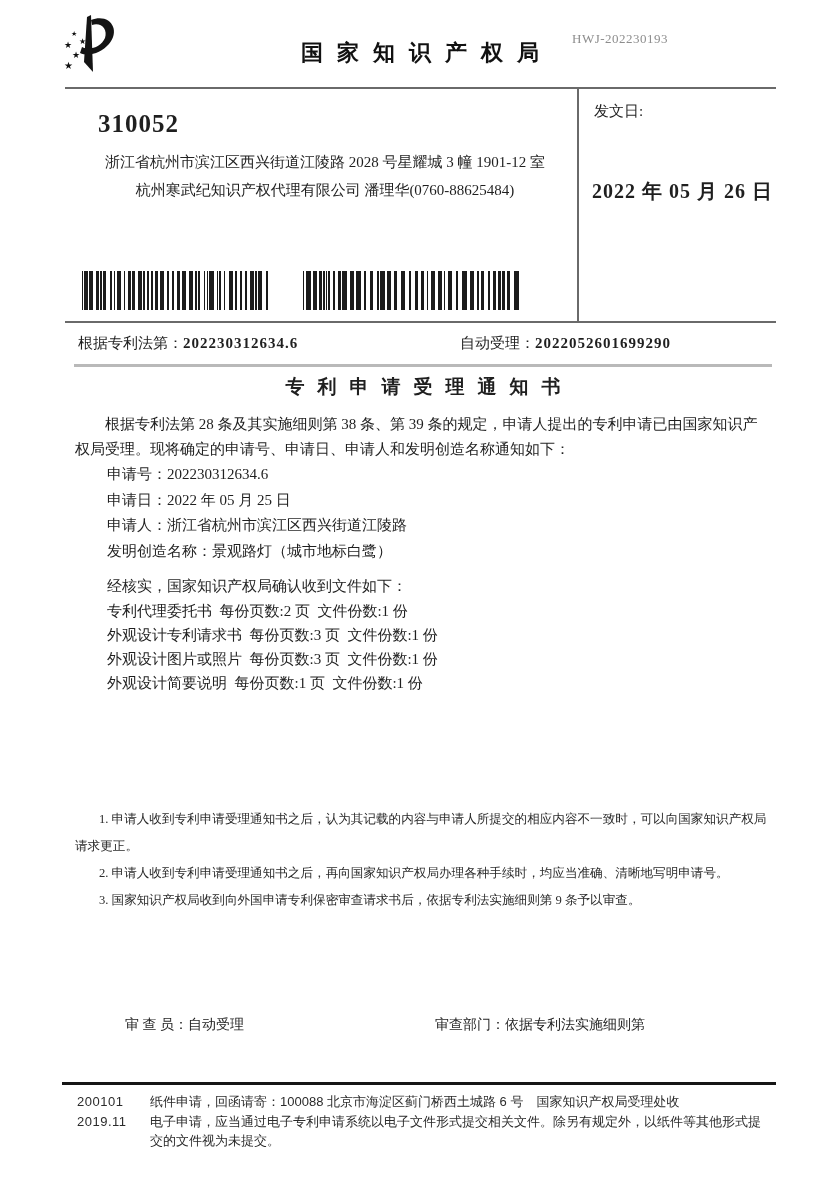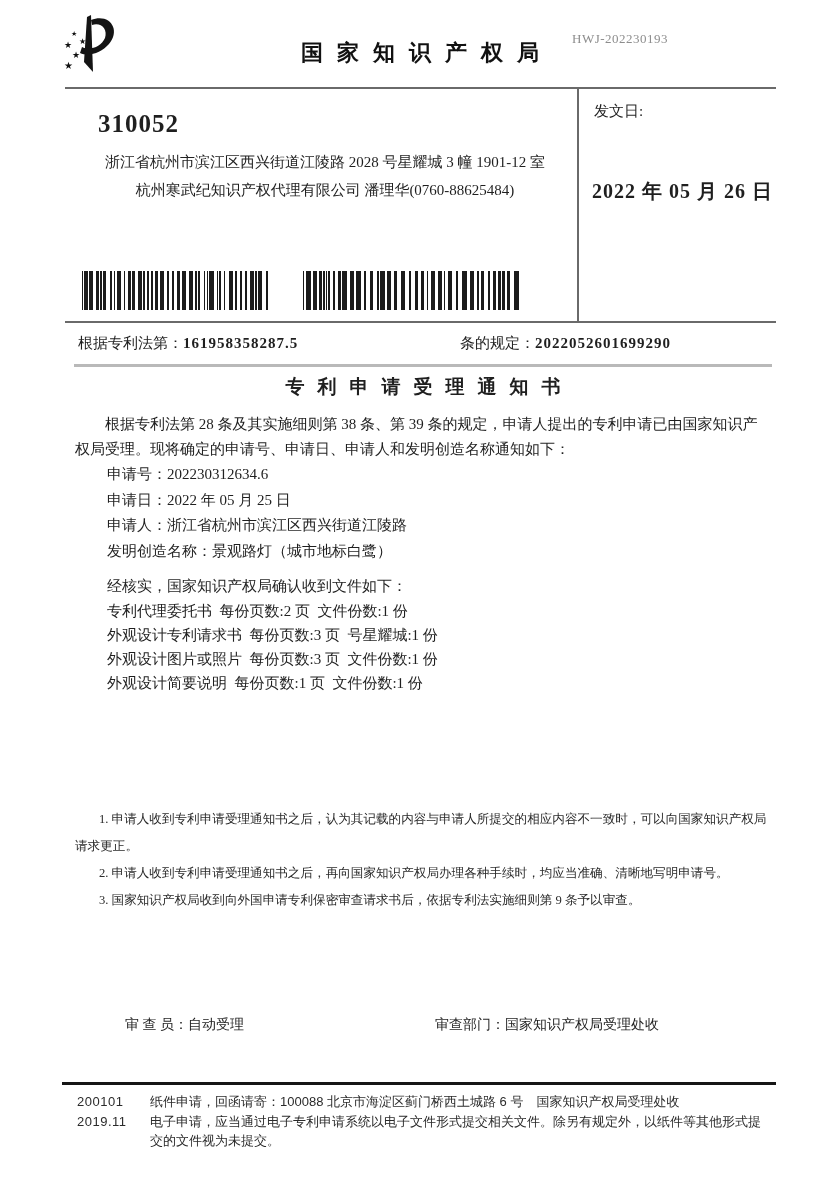--- a/index.html
+++ b/index.html
@@ -169,55 +169,55 @@
       <i style="left:88.36%;width:1.22%"></i>
       <i style="left:90.19%;width:1.06%"></i>
       <i style="left:92.12%;width:1.62%"></i>
       <i style="left:95.43%;width:2.10%"></i>
     </div>
 
   <div class="abs hline hline-2"></div>
 
   <div class="abs numbers-row">
     <span class="num-group-1">
-      <span>根据专利法第：</span><span class="num-val">161958358287.5</span>
+      <span>根据专利法第：</span><span class="num-val">202230312634.6</span>
     </span>
     <span class="num-group-2">
-      <span>条的规定：</span><span class="num-val">2022052601699290</span>
+      <span>自动受理：</span><span class="num-val">2022052601699290</span>
     </span>
   </div>
 
   <div class="abs gray-line"></div>
 
   <div class="abs notice">
     <h1 class="notice-title">专利申请受理通知书</h1>
     <p class="intro">根据专利法第 28 条及其实施细则第 38 条、第 39 条的规定，申请人提出的专利申请已由国家知识产权局受理。现将确定的申请号、申请日、申请人和发明创造名称通知如下：</p>
     <div class="detail">申请号：202230312634.6</div>
     <div class="detail">申请日：2022 年 05 月 25 日</div>
     <div class="detail">申请人：浙江省杭州市滨江区西兴街道江陵路</div>
     <div class="detail">发明创造名称：景观路灯（城市地标白鹭）</div>
     <div class="confirm">经核实，国家知识产权局确认收到文件如下：</div>
     <div class="docline">专利代理委托书  每份页数:2 页  文件份数:1 份</div>
-    <div class="docline">外观设计专利请求书  每份页数:3 页  号星耀城:1 份</div>
+    <div class="docline">外观设计专利请求书  每份页数:3 页  文件份数:1 份</div>
     <div class="docline">外观设计图片或照片  每份页数:3 页  文件份数:1 份</div>
     <div class="docline">外观设计简要说明  每份页数:1 页  文件份数:1 份</div>
   </div>
 
   <div class="abs hints">
     <p class="hint-item">1. 申请人收到专利申请受理通知书之后，认为其记载的内容与申请人所提交的相应内容不一致时，可以向国家知识产权局请求更正。</p>
     <p class="hint-item">2. 申请人收到专利申请受理通知书之后，再向国家知识产权局办理各种手续时，均应当准确、清晰地写明申请号。</p>
     <p class="hint-item">3. 国家知识产权局收到向外国申请专利保密审查请求书后，依据专利法实施细则第 9 条予以审查。</p>
   </div>
 
   <div class="abs signoff">
     <span class="examiner">
       <span>审 查 员：</span><span>自动受理</span>
     </span>
     <span class="department">
-      <span>审查部门：</span><span>国家知识产权局受理处收</span>
+      <span>审查部门：</span><span>依据专利法实施细则第</span>
     </span>
   </div>
 
   <div class="abs footer-line"></div>
   <div class="abs footer">
     <div class="footer-row">
       <span class="footer-code">200101</span>
       <div class="footer-text">纸件申请，回函请寄：100088 北京市海淀区蓟门桥西土城路 6 号　国家知识产权局受理处收</div>
     </div>
     <div class="footer-row">

